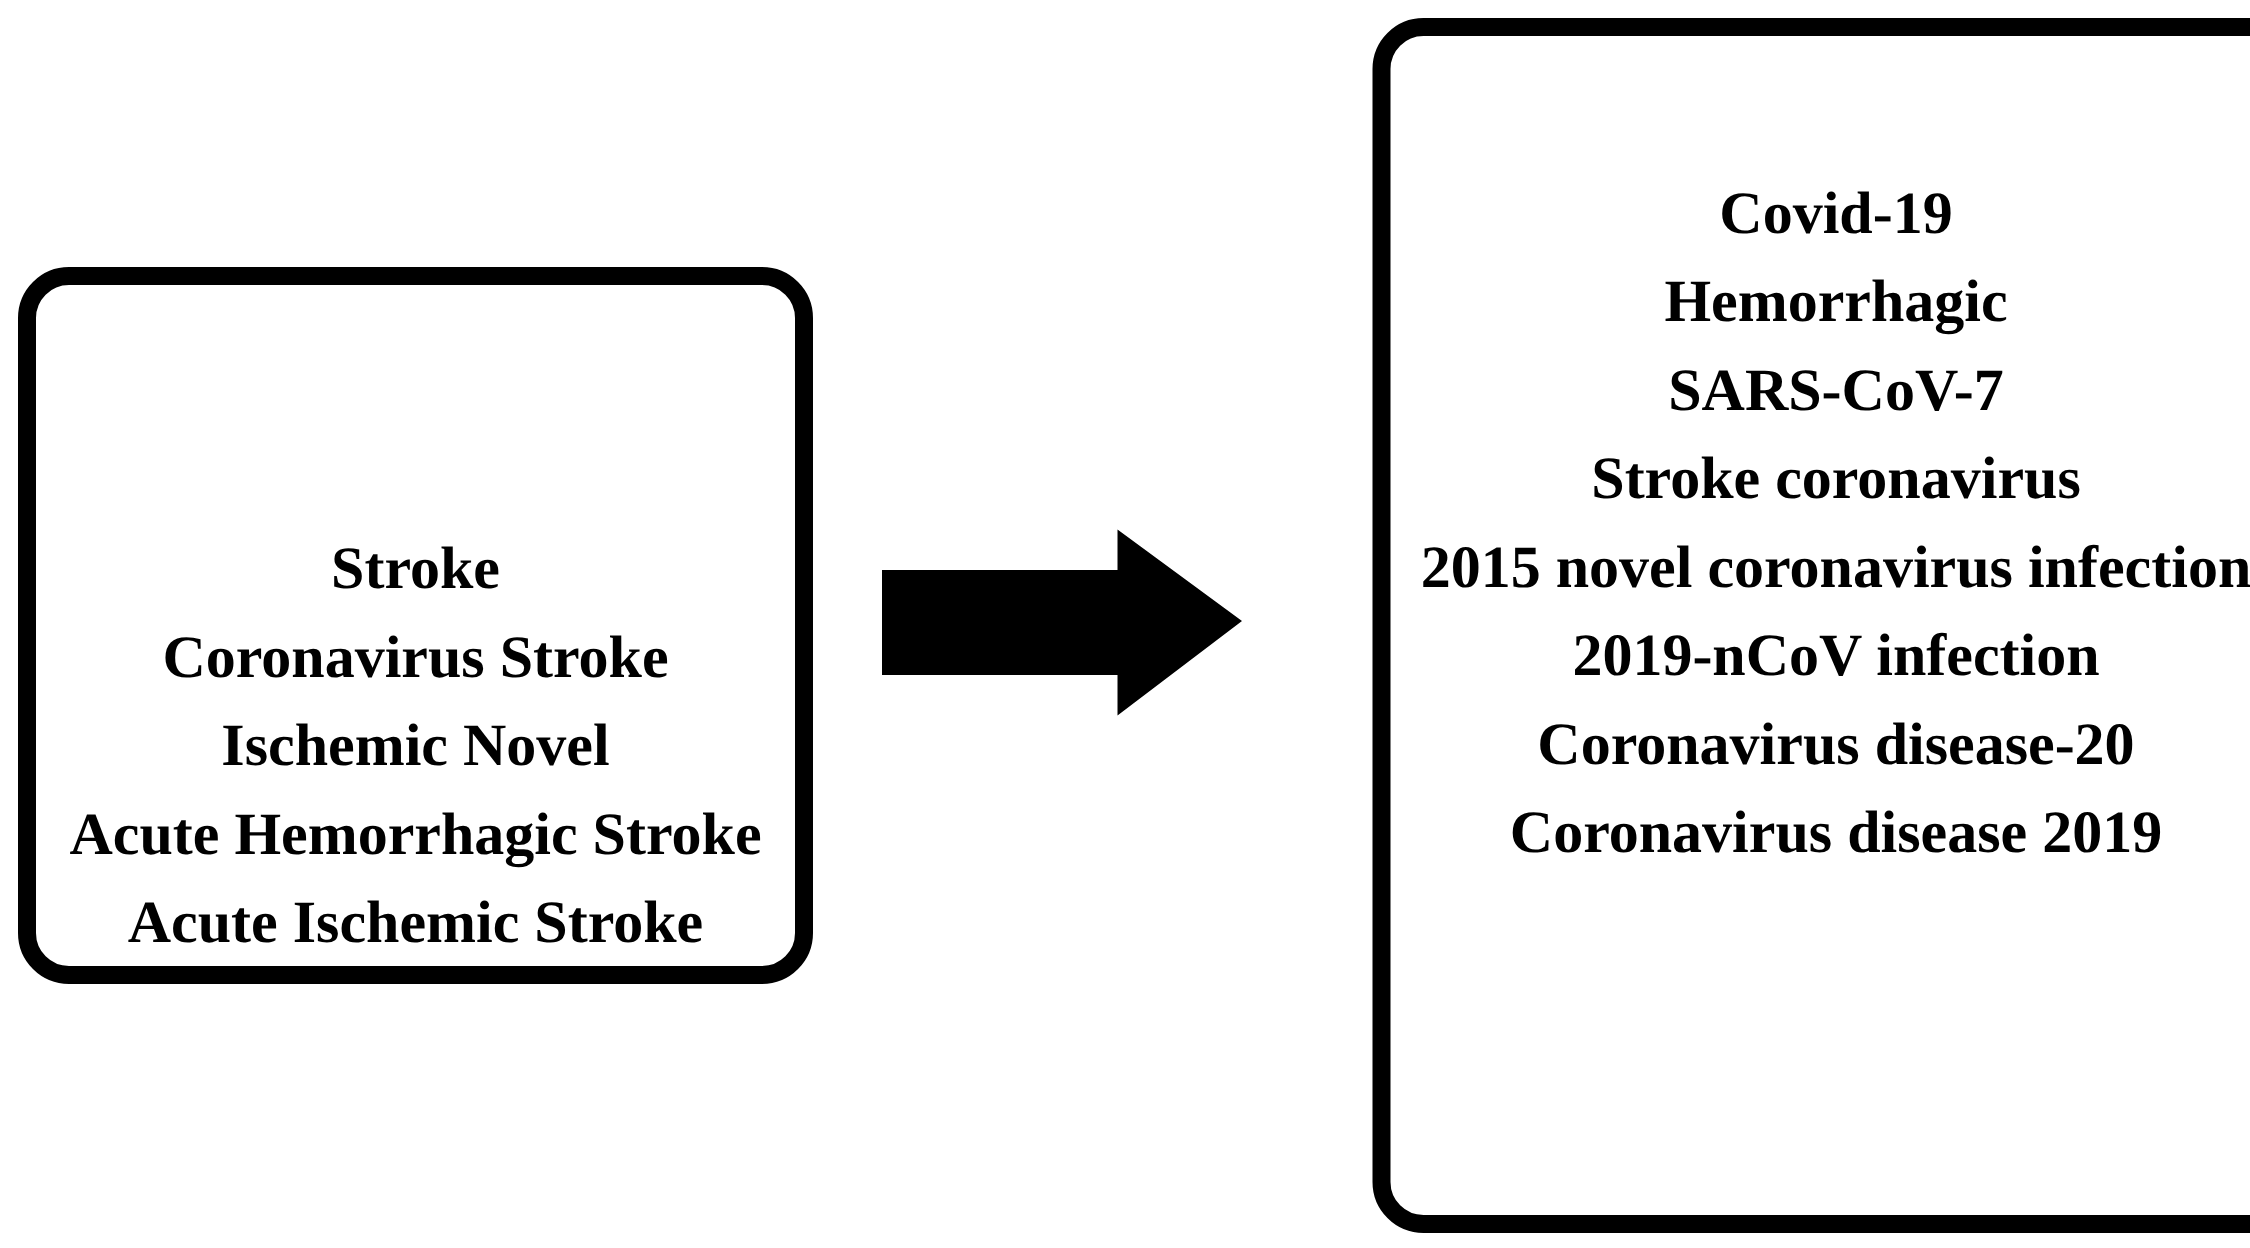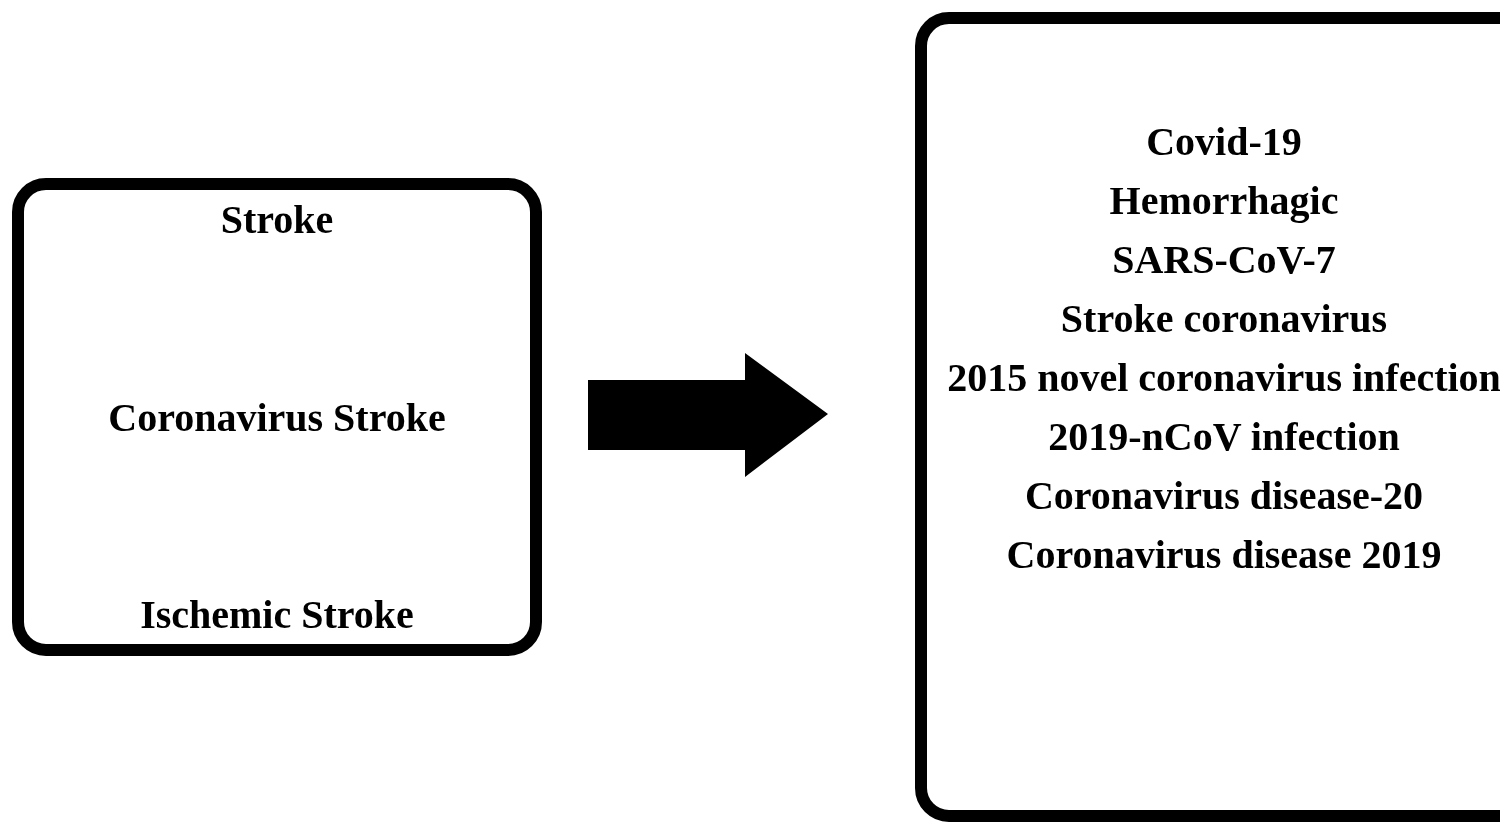--- a/index.html
+++ b/index.html
@@ -23,21 +23,21 @@
     background: #ffffff;
     display: flex;
     flex-direction: column;
     align-items: center;
   }
   .box-left {
     left: 12px;
     top: 178px;
     width: 530px;
     height: 478px;
-    justify-content: space-between;
+    justify-content: flex-end;
   }
   .box-right {
     left: 915px;
     top: 12px;
     width: 618px;
     height: 810px;
     justify-content: flex-start;
     padding-top: 88px;
   }
   .term-line {
@@ -61,21 +61,23 @@
   }
 </style>
 </head>
 <body>
 
 <div class="canvas">
 
   <div class="term-box box-left">
     <div class="term-line">Stroke</div>
     <div class="term-line">Coronavirus Stroke</div>
-    <div class="term-line">Ischemic Stroke</div>
+    <div class="term-line">Ischemic Novel</div>
+    <div class="term-line">Acute Hemorrhagic Stroke</div>
+    <div class="term-line">Acute Ischemic Stroke</div>
   </div>
 
   <div class="arrow-wrap">
     <svg viewBox="0 0 250 130" xmlns="http://www.w3.org/2000/svg" aria-hidden="true">
       <polygon points="3,30 160,30 160,3 243,64 160,127 160,100 3,100" fill="#000000"></polygon>
     </svg>
   </div>
 
   <div class="term-box box-right">
     <div class="term-line">Covid-19</div>

